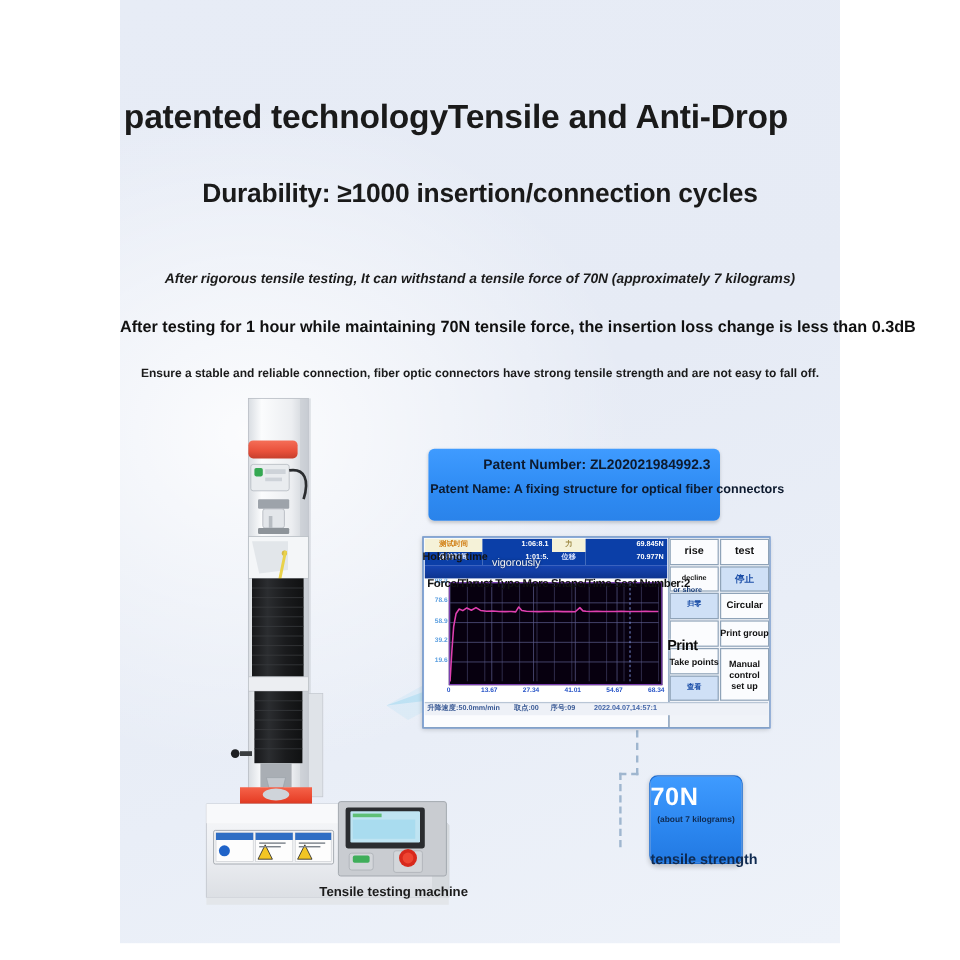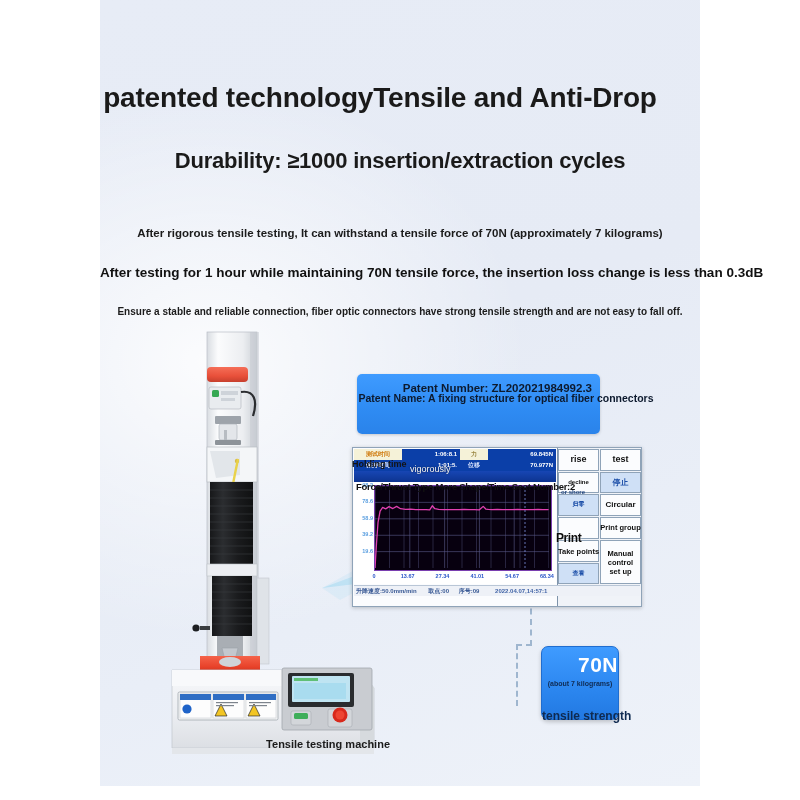--- a/index.html
+++ b/index.html
@@ -26,21 +26,21 @@
     font-size:28px;font-weight:700;color:#1a1a1a;letter-spacing:-.2px;
     white-space:nowrap;
   }
   .h2{
     position:absolute;left:100px;top:148px;width:600px;text-align:center;
     font-size:22px;font-weight:700;color:#1a1a1a;letter-spacing:-.2px;
     white-space:nowrap;
   }
   .sub1{
     position:absolute;left:100px;top:227px;width:600px;text-align:center;
-    font-size:11.5px;font-weight:700;color:#1b1b1b;white-space:nowrap;
+    font-size:11.5px;font-weight:700;color:#1b1b1b;white-space:nowrap;font-style:italic;
   }
   .sub2{
     position:absolute;left:100px;top:265px;width:620px;text-align:center;
     font-size:13.5px;font-weight:700;color:#111;white-space:nowrap;
   }
   .sub3{
     position:absolute;left:100px;top:306px;width:600px;text-align:center;
     font-size:10px;font-weight:700;color:#1b1b1b;white-space:nowrap;
   }
 
@@ -179,21 +179,21 @@
   }
 
   
   .badge70{
     position:absolute;left:541px;top:646px;width:76px;height:72px;
     background:linear-gradient(180deg,#3f9bff 0%,#2b86ef 60%,#2279e2 100%);
     border:1px solid #1f6dcf;border-radius:7px;
     box-shadow:0 2px 4px rgba(0,0,0,.2);
   }
   .badge70 .b-n{
-    position:absolute;left:0;top:6px;width:100%;text-align:right;
+    position:absolute;left:0;top:6px;width:100%;text-align:left;
     font-size:21px;font-weight:700;color:#ffffff;letter-spacing:.5px;
   }
   .badge70 .b-sub{
     position:absolute;left:0;top:33px;width:100%;text-align:center;
     font-size:7px;font-weight:700;color:#0d2murky;color:#102b52;white-space:nowrap;
   }
   .badge70 .b-cap{
     position:absolute;left:0;top:62px;width:100%;text-align:center;
     font-size:12px;font-weight:700;color:#0f2a50;white-space:nowrap;
   }
@@ -207,21 +207,21 @@
   }
 </style>
 </head>
 <body>
 
 <div id="stage">
 
   <div class="bg-panel"></div>
 
   <div class="h1">patented technologyTensile and Anti-Drop</div>
-  <div class="h2">Durability: ≥1000 insertion/extraction cycles</div>
+  <div class="h2">Durability: ≥1000 insertion/connection cycles</div>
   <div class="sub1">After rigorous tensile testing, It can withstand a tensile force of 70N (approximately 7 kilograms)</div>
   <div class="sub2">After testing for 1 hour while maintaining 70N tensile force, the insertion loss change is less than 0.3dB</div>
   <div class="sub3">Ensure a stable and reliable connection, fiber optic connectors have strong tensile strength and are not easy to fall off.</div>
 
   <div class="machine">
     <svg width="230" height="440" viewBox="0 0 230 440">
       <defs>
         <linearGradient id="colGrad" x1="0" y1="0" x2="1" y2="0">
           <stop offset="0%" stop-color="#d9dde2"></stop>
           <stop offset="22%" stop-color="#fbfcfd"></stop>
@@ -360,21 +360,21 @@
     </svg>
   </div>
 
   <div class="dash-line"></div>
   <div class="dash-v2"></div>
   <div class="dash-left"></div>
 
   <div class="patent-banner">
     <div class="patent-num">Patent Number: ZL202021984992.3</div>
   </div>
-  <div style="position:absolute;left:357px;top:392px;width:298px;text-align:center;font-size:10.5px;font-weight:700;color:#0d1a2e;white-space:nowrap;">Patent Name: A fixing structure for optical fiber connectors</div>
+  <div style="position:absolute;left:357px;top:402px;width:298px;text-align:center;font-size:10.5px;font-weight:700;color:#0d1a2e;white-space:nowrap;">Patent Name: A fixing structure for optical fiber connectors</div>
 
   <div class="monitor">
 
     <div class="mon-left">
 
       <div class="srow" style="top:1px;">
         <div class="scell c-label">测试时间</div>
         <div class="scell c-val1">1:06:8.1</div>
         <div class="scell c-unit">力</div>
         <div class="scell c-val2">69.845N</div>

